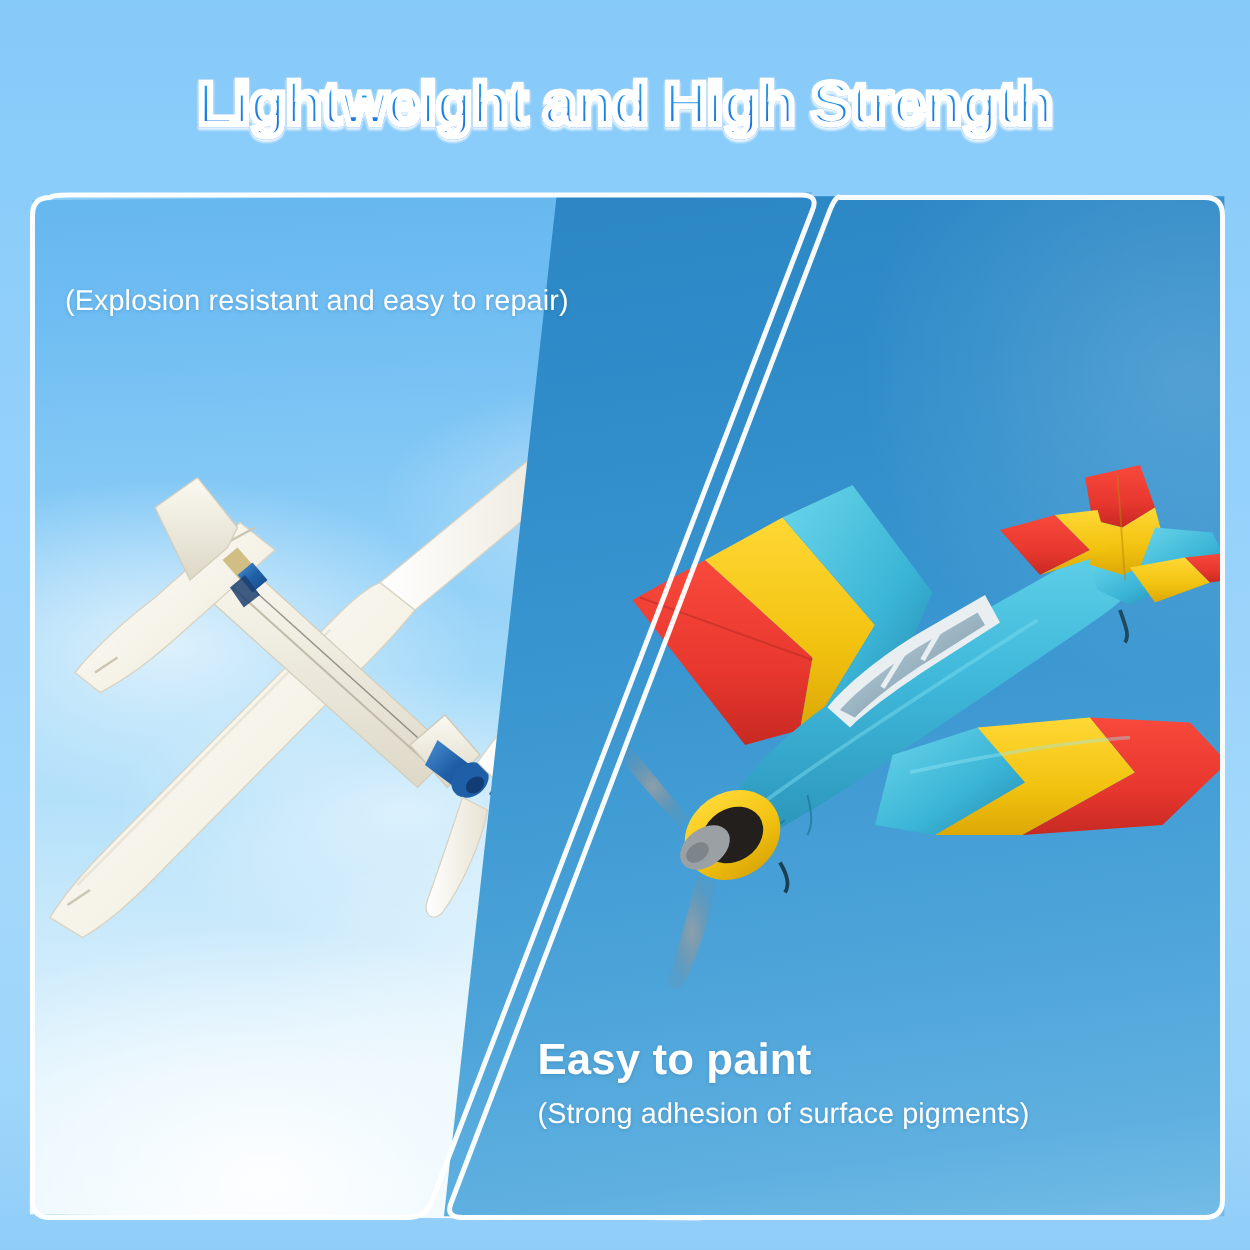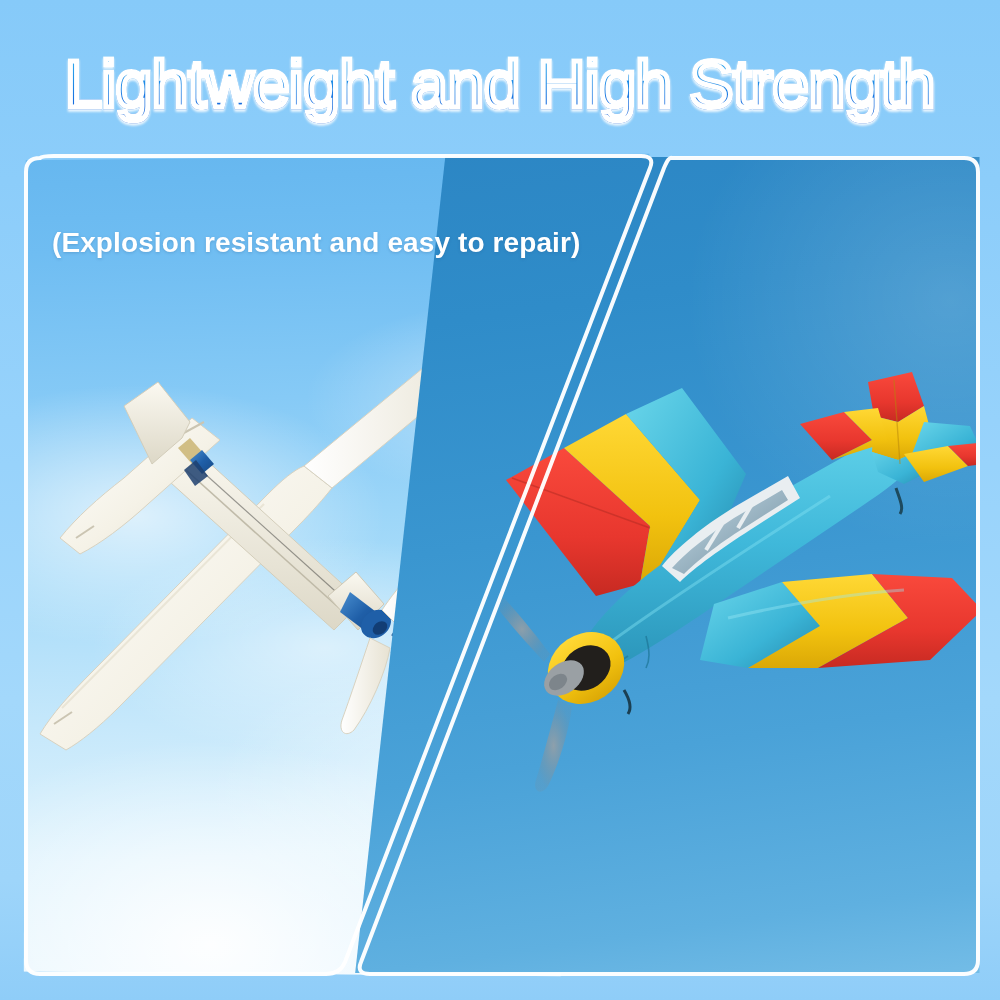--- a/index.html
+++ b/index.html
@@ -27,22 +27,22 @@
     position: absolute;
     left: 0;
     top: 44px;
     width: 1000px;
     height: 82px;
     text-align: center;
     z-index: 20;
   }
   .title-text {
     display: inline-block;
-    font-size: 66px;
-    font-weight: normal;
+    font-size: 48px;
+    font-weight: bold;
     letter-spacing: -0.5px;
     line-height: 80px;
     white-space: nowrap;
     background: linear-gradient(180deg,
         #3fb3ef 0%,
         #2fa6ec 22%,
         #1f8ce6 48%,
         #1871e0 70%,
         #1357cf 100%);
     -webkit-background-clip: text;
@@ -126,22 +126,22 @@
     color: #ffffff;
   }
   .caption .head {
     font-size: 35px;
     font-weight: bold;
     letter-spacing: 0.1px;
     white-space: nowrap;
     text-shadow: 0 1px 3px rgba(40,90,140,0.30);
   }
   .caption .sub {
-    font-size: 28px;
-    font-weight: bold;
+    font-size: 23px;
+    font-weight: normal;
     letter-spacing: 0.1px;
     white-space: nowrap;
     margin-top: 9px;
     text-shadow: 0 1px 3px rgba(40,90,140,0.28);
   }
   #caption-left  { left: 52px;  top: 218px; }
   #caption-right { left: 430px; top: 828px; }
 
   
   .plane { position: absolute; z-index: 12; }
@@ -310,14 +310,18 @@
   </svg>
 
   <div class="title-wrap">
     <span class="title-text">Lightweight and High Strength</span>
   </div>
 
   <div class="caption" id="caption-left">
     <div class="sub">(Explosion resistant and easy to repair)</div>
   </div>
 
+  <div class="caption" id="caption-right">
+    <div class="head">Easy to paint</div>
+    <div class="sub">(Strong adhesion of surface pigments)</div>
+  </div>
 
 </div>
 
 </body></html>

